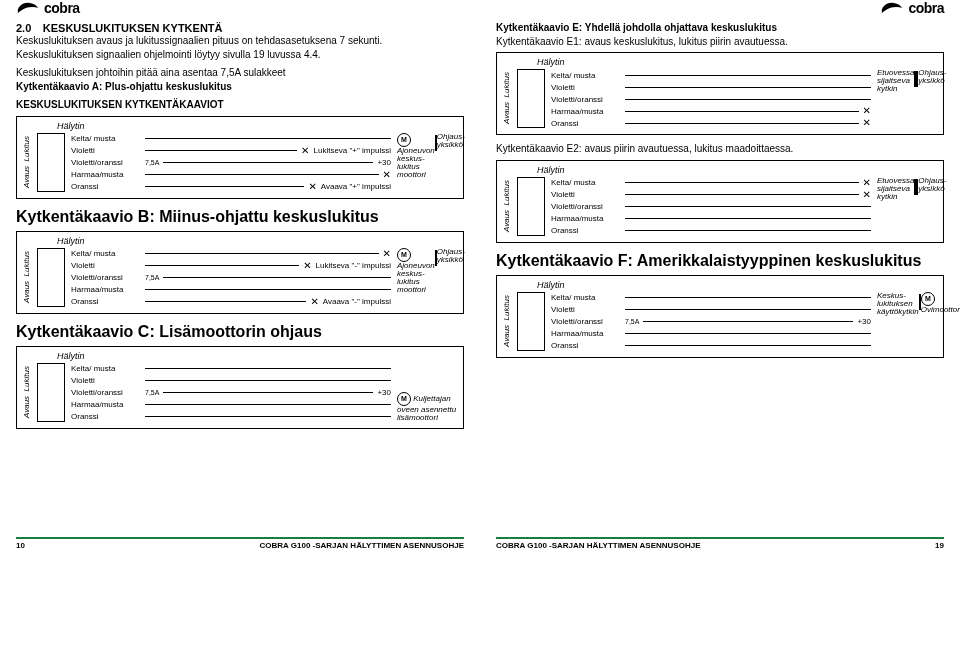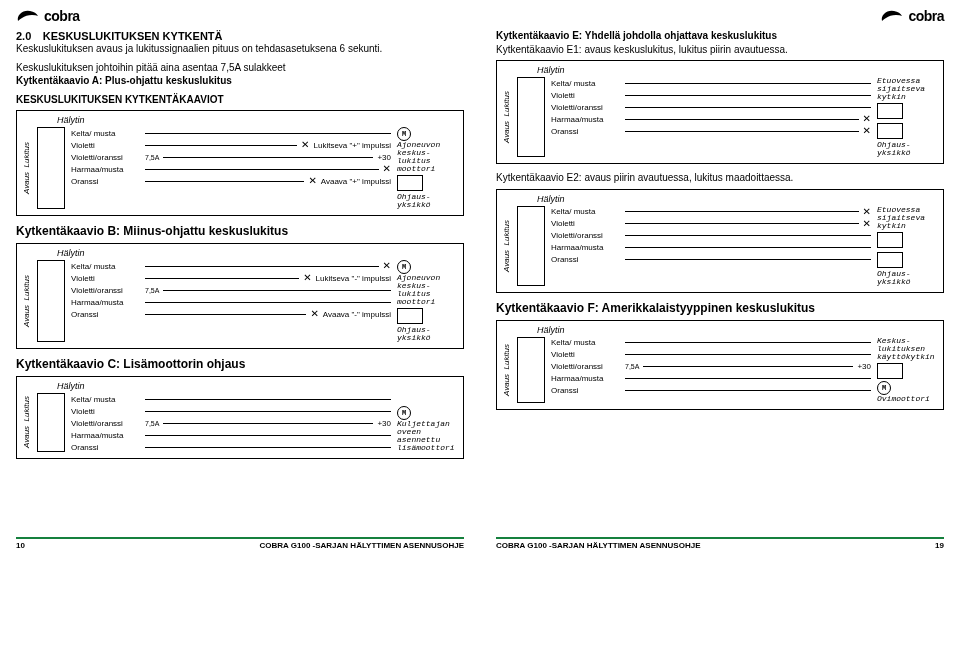--- a/index.html
+++ b/index.html
@@ -12,21 +12,21 @@
   .page-container {
     display: flex;
     width: 960px;
     height: 659px;
   }
   .page {
     width: 480px;
     height: 556px;
     position: relative;
     box-sizing: border-box;
-    padding: 8px 16px 24px 16px;
+    padding: 0 16px 24px 16px;
   }
   .logo {
     display: flex;
     align-items: center;
     gap: 4px;
     margin-bottom: 6px;
   }
   .logo-icon {
     width: 24px;
     height: 14px;
@@ -106,27 +106,26 @@
     font-size: 10px;
     line-height: 0;
   }
   .impulse {
     font-size: 8px;
     white-space: nowrap;
   }
   .rightbox {
     width: 60px;
     display: flex;
-    flex-direction: column;
+    flex-direction: row;
     justify-content: space-around;
     font-style: italic;
     font-size: 8px;
     line-height: 1;
     text-align: left;
-    font-family: Liberation Mono, monospace;
   }
   .rightbox .mini {
     border: 1px solid #000;
     height: 14px;
     width: 24px;
     margin: 2px 0;
   }
   .m-circle {
     display: inline-block;
     width: 12px;
@@ -145,21 +144,21 @@
     left: 16px;
     right: 16px;
     border-top: 2px solid #15803d;
     display: flex;
     justify-content: space-between;
     font-size: 8px;
     font-weight: bold;
     padding-top: 2px;
   }
   .diag-title {
-    font-size: 12px;
+    font-size: 16px;
     margin-top: 4px;
   }
   .plus30 {
     font-size: 8px;
   }
   .fuse {
     font-size: 7px;
   }
 </style>
 </head>
@@ -172,21 +171,22 @@
       <svg class="logo-icon" viewBox="0 0 24 14">
         <path d="M2 12 Q1 8 4 5 Q8 1 14 2 Q20 3 22 7 Q20 6 16 6 Q10 6 6 9 Q4 10 2 12 Z" fill="#000"></path>
       </svg>
       <span class="logo-text">cobra</span>
     </div>
 
     <div>
       <span class="section-title">2.0</span>
       <span class="section-title" style="margin-left:9px">KESKUSLUKITUKSEN KYTKENTÄ</span>
     </div>
-    <div class="body-text">Keskuslukituksen avaus ja lukitussignaalien pituus on tehdasasetuksena 6 sekunti.</div>
+    <div class="body-text">Keskuslukituksen avaus ja lukitussignaalien pituus on tehdasasetuksena 7 sekunti.</div>
+    <div class="body-text">Keskuslukituksen signaalien ohjelmointi löytyy sivulla 19 luvussa 4.4.</div>
     <div class="body-text" style="margin-top:6px">Keskuslukituksen johtoihin pitää aina asentaa 7,5A sulakkeet</div>
     <div class="body-text bold">Kytkentäkaavio A: Plus-ohjattu keskuslukitus</div>
     <div class="body-text bold" style="margin-top:6px">KESKUSLUKITUKSEN KYTKENTÄKAAVIOT</div>
 
     <div class="diagram">
       <div class="halytin">Hälytin</div>
       <div class="inner">
         <div class="side-label"><span>Avaus</span>&nbsp;&nbsp;<span>Lukitus</span></div>
         <div class="block"></div>
         <div class="wires">

